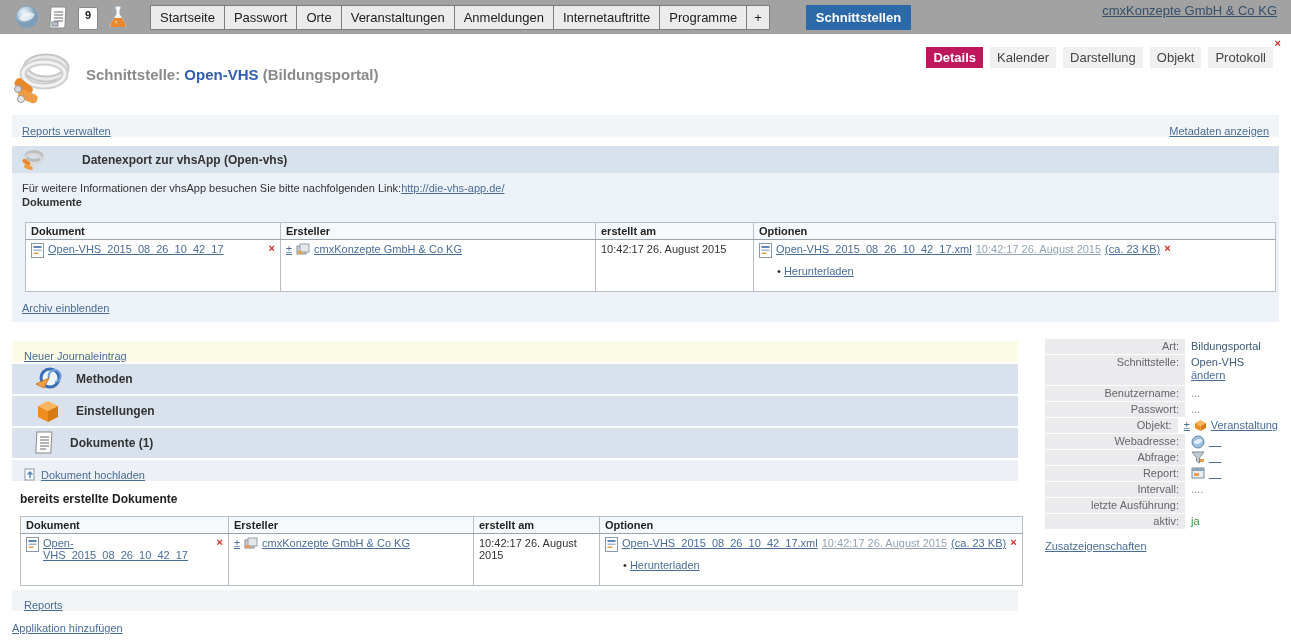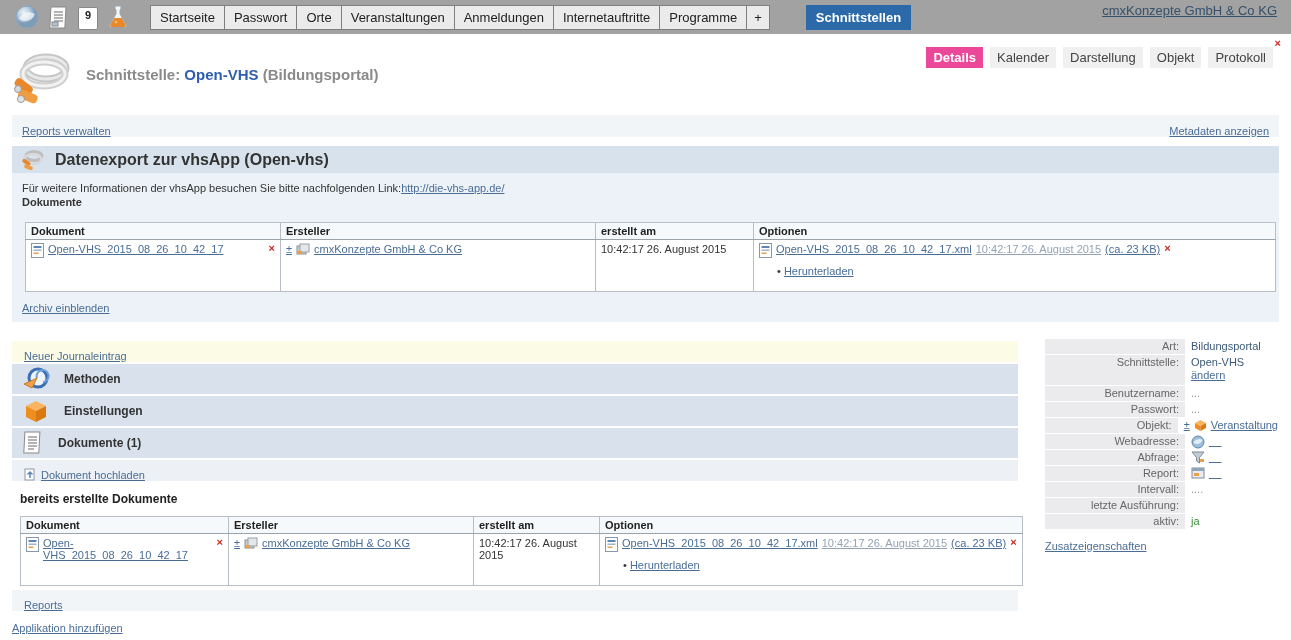--- a/index.html
+++ b/index.html
@@ -19,49 +19,49 @@
   .nav-tab.plus{padding:4px 7px;}
   .nav-tab.active-section{background:#2b69a8;border-color:#2b69a8;color:#fff;font-weight:bold;margin-left:36px;}
   .account{position:absolute;right:14px;top:3px;font-size:13px;color:#35506b;text-decoration:underline;cursor:pointer;}
   .cal{width:20px;height:23px;background:#fff;border:1px solid #888;border-radius:2px;position:relative;overflow:hidden;}
   .cal .cal-top{height:6px;background:#e8821e;}
   .cal .cal-num{display:block;text-align:center;font-size:11px;font-weight:bold;color:#222;line-height:15px;}
   
   .win-close{position:absolute;right:10px;top:38px;}
   .view-tabs{position:absolute;right:18px;top:47px;display:flex;gap:7px;}
   .view-tab{background:#f0f0f0;padding:3px 7px;font-size:13px;color:#444;cursor:pointer;}
-  .view-tab.active{background:#ec4899;color:#fff;font-weight:bold;}
+  .view-tab.active{background:#be185d;color:#fff;font-weight:bold;}
   
   .page-head-icon{position:absolute;left:12px;top:52px;}
   .page-title{position:absolute;left:86px;top:66px;font-size:15px;font-weight:bold;color:#8a8a8a;}
   .page-title .t-name{color:#2f5fae;}
   
   .strip{position:absolute;background:#f2f5f8;display:flex;align-items:flex-end;}
   .actionbar{left:12px;width:1267px;top:115px;height:22px;justify-content:space-between;padding:0 10px;}
   
   .export-panel{position:absolute;left:12px;top:146px;width:1267px;height:176px;background:#ecf2f8;}
   .export-head{height:27px;background:#d8e2ec;display:flex;align-items:center;gap:10px;padding-left:9px;}
-  .export-head .ttl{font-size:16px;font-weight:bold;color:#333;}
+  .export-head .ttl{font-size:12px;font-weight:bold;color:#333;margin-left:27px;}
   .export-info{position:absolute;left:10px;top:36px;font-size:11px;color:#333;}
   .export-doclabel{position:absolute;left:10px;top:50px;font-weight:bold;}
   .export-table{position:absolute;left:13px;top:76px;}
   .export-archive{position:absolute;left:10px;bottom:8px;}
   
   table.doc{border-collapse:collapse;background:#fff;}
   table.doc th,table.doc td{border:1px solid #b7bec6;font-size:11px;text-align:left;vertical-align:top;padding:3px 5px;}
   table.doc th{background:#f6f9fb;font-weight:bold;color:#222;border-bottom:1px solid #9aa4ad;padding:2px 5px;}
   table.doc td{height:52px;}
   .cell-doc{display:flex;align-items:flex-start;gap:4px;}
   .cell-doc .spacer{flex:1;}
   .opt-line{display:flex;align-items:flex-start;gap:4px;white-space:nowrap;}
   .dl-line{margin-top:7px;margin-left:18px;}
   .dl-line::before{content:"• ";color:#333;}
   
   .journal-strip{left:12px;width:1006px;top:341px;height:21px;background:#fbfbe6;padding-left:12px;}
-  .accordion{position:absolute;left:12px;width:1006px;height:30px;background:#d9e2ec;display:flex;align-items:center;gap:14px;padding-left:10px;cursor:pointer;}
+  .accordion{position:absolute;left:12px;width:1006px;height:30px;background:#d9e2ec;display:flex;align-items:center;gap:14px;padding-left:22px;cursor:pointer;}
   .accordion .acc-label{font-size:12px;font-weight:bold;color:#333;}
   .upload-strip{left:12px;width:1006px;top:460px;height:21px;background:#edf1f6;padding-left:12px;gap:5px;}
   .created-heading{position:absolute;left:20px;top:492px;font-size:12px;font-weight:bold;color:#222;}
   .table2{position:absolute;left:20px;top:516px;}
   .reports-strip{left:12px;width:1006px;top:590px;height:21px;background:#f2f5f8;padding-left:12px;}
   .app-add{position:absolute;left:12px;top:622px;}
   
   .props{position:absolute;left:1045px;top:339px;width:233px;display:flex;flex-direction:column;gap:1px;}
   .prow{display:flex;gap:6px;}
   .prow .plabel{width:140px;background:#ebebed;color:#666;text-align:right;padding:1px 6px 0 0;}

